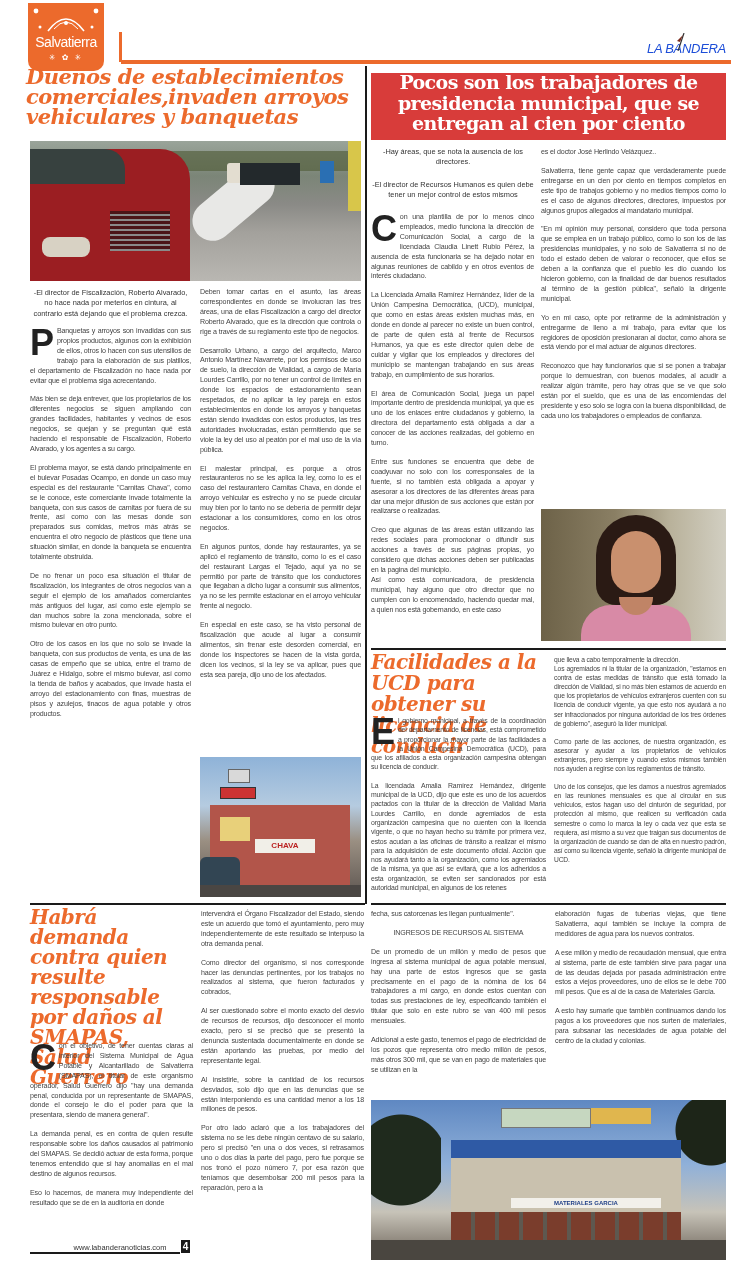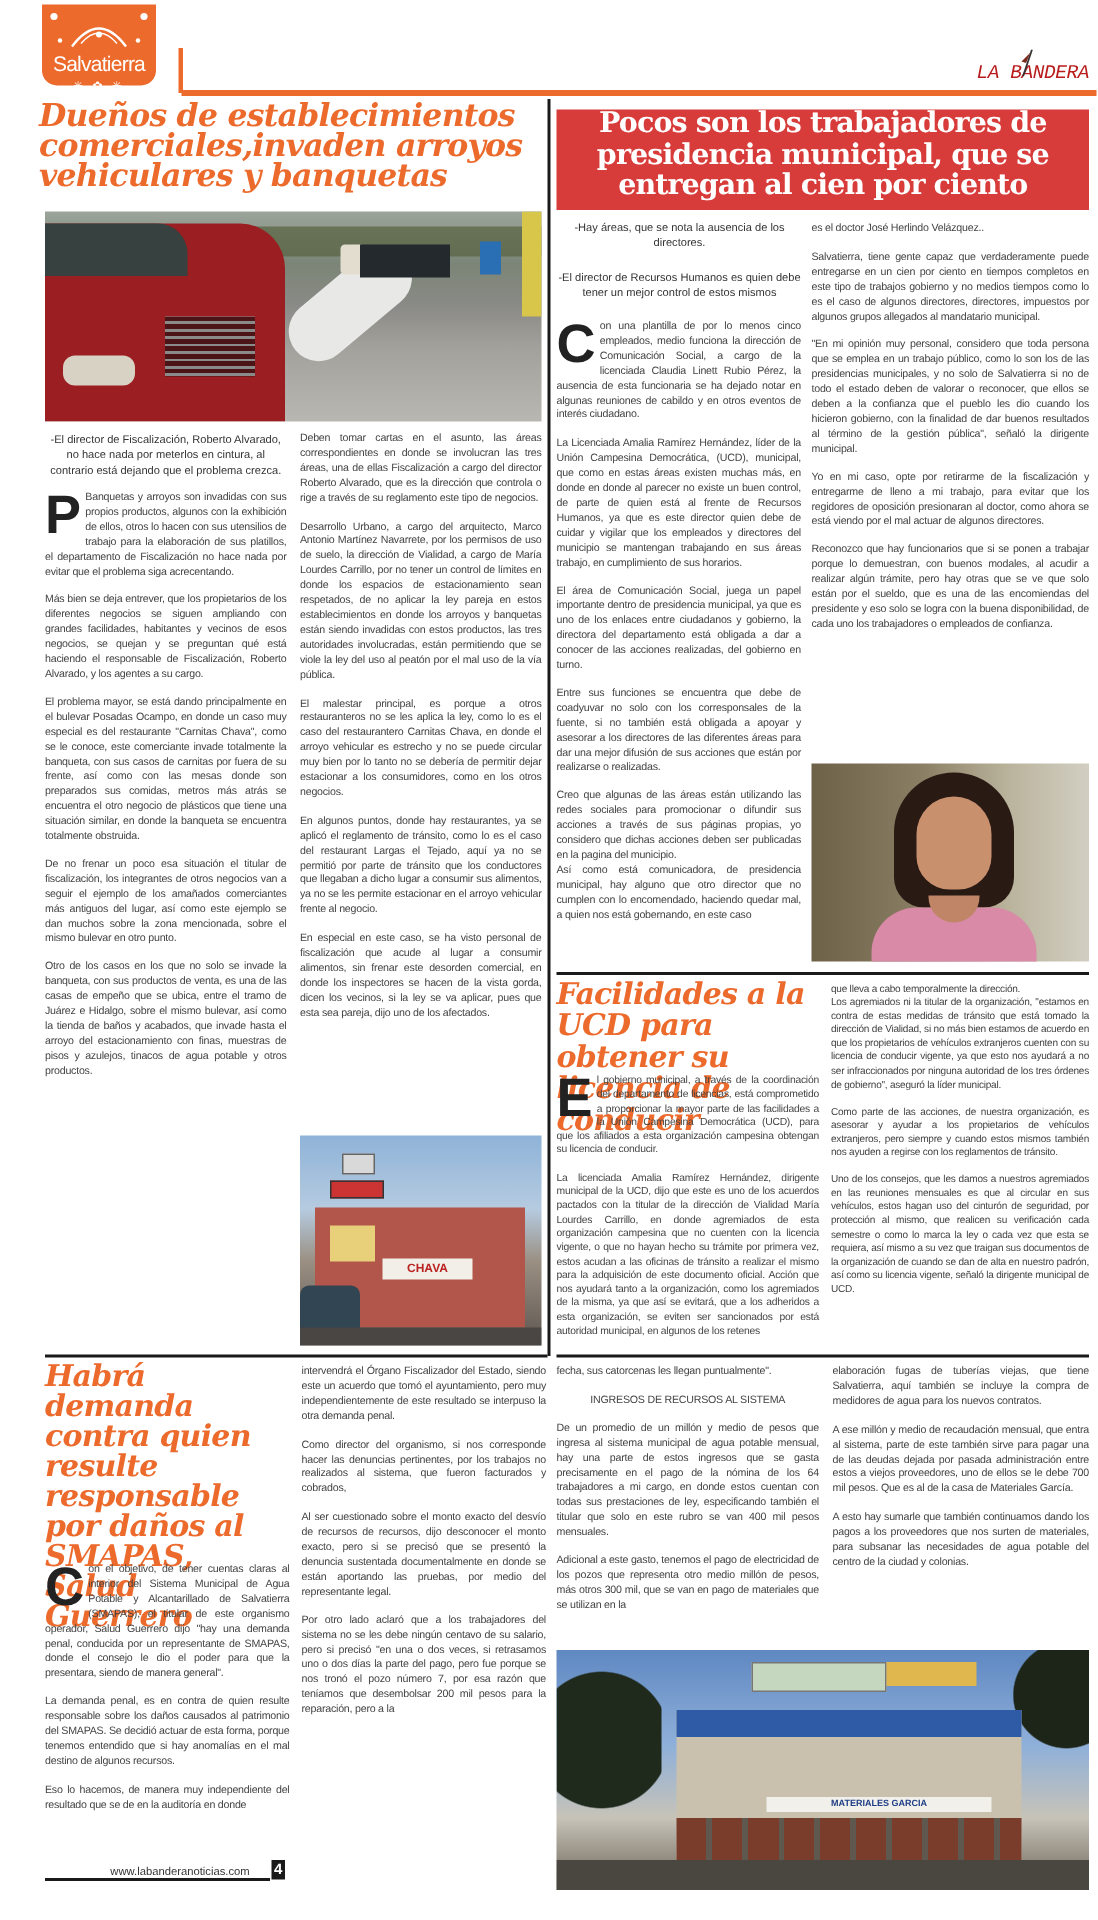--- a/index.html
+++ b/index.html
@@ -10,36 +10,36 @@
   .body-text p{margin-bottom:9px}
   .orange-head{font-family:"DejaVu Serif",serif;font-style:italic;font-weight:bold;color:#ec6a2c;text-align:left;letter-spacing:-0.5px}
   .dropcap{float:left;font-family:"Liberation Sans",sans-serif;font-weight:bold;color:#222;font-size:36px;line-height:30px;margin:1px 3px 0 0}
   .deck{font-size:7.4px;line-height:10.4px;color:#333;text-align:center}
   .photo{position:absolute;overflow:hidden}
   .hr{position:absolute;background:#1a1a1a}
 </style>
 </head>
 <body>
 
-<div class="abs" style="left:28px;top:3px;width:76px;height:54px;background:#ec6a2c;border-radius:0 0 10px 10px">
+<div class="abs" style="left:28px;top:3px;width:76px;height:68px;background:#ec6a2c;border-radius:0 0 10px 10px">
   <svg width="76" height="30" viewBox="0 0 76 30" style="position:absolute;left:0;top:2px">
     <path d="M20 26 Q38 2 56 26" fill="none" stroke="#fff" stroke-width="1.6"></path>
     <path d="M26 24 Q38 10 50 24" fill="none" stroke="#fff" stroke-width="1"></path>
     <circle cx="38" cy="18" r="2" fill="#fff"></circle>
     <circle cx="12" cy="22" r="1.5" fill="#fff"></circle>
       <circle cx="64" cy="22" r="1.5" fill="#fff"></circle>
     <circle cx="8" cy="6" r="2.4" fill="#fff"></circle>
       <circle cx="68" cy="6" r="2.4" fill="#fff"></circle>
   </svg>
   <div style="position:absolute;left:0;right:0;top:31px;text-align:center;color:#fff;font-family:'Liberation Sans',sans-serif;font-size:14px;letter-spacing:-0.5px">Salvatierra</div>
   <div style="position:absolute;left:8px;right:8px;top:50px;text-align:center;color:#fff;font-size:8px;letter-spacing:2px">✳ ✿ ✳</div>
 </div>
 <div class="abs" style="left:119px;top:32px;width:3px;height:30px;background:#ec6a2c"></div>
 <div class="abs" style="left:121px;top:60px;width:610px;height:4px;background:#ec6a2c"></div>
-<div class="abs" style="right:6px;top:41px;font-family:Liberation Mono, monospace;font-style:italic;font-size:13px;color:#b91c1c;letter-spacing:-0.3px">
+<div class="abs" style="right:6px;top:41px;font-family:Liberation Sans, sans-serif;font-style:italic;font-size:13px;color:#1d4ed8;letter-spacing:-0.3px">
   <span>LA BANDERA</span>
   <svg width="10" height="18" viewBox="0 0 10 18" style="position:absolute;left:29px;top:-8px">
     <line x1="2" y1="18" x2="8" y2="0" stroke="#333" stroke-width="1.2"></line>
     <path d="M7 2 L4 9 L1 8 Z" fill="#7a2b1c"></path>
   </svg>
 </div>
 
 <div class="abs orange-head" style="left:26px;top:67px;width:340px;font-size:21px;line-height:20px">Dueños de establecimientos comerciales,invaden arroyos vehiculares y banquetas</div>
 
 <div class="photo" style="left:30px;top:141px;width:331px;height:140px;background:linear-gradient(180deg,#9aa49a 0%,#7b8577 25%,#8a8a86 45%,#a3a19c 65%,#b9b7b2 100%)">
@@ -101,21 +101,21 @@
   <p>El área de Comunicación Social, juega un papel importante dentro de presidencia municipal, ya que es uno de los enlaces entre ciudadanos y gobierno, la directora del departamento está obligada a dar a conocer de las acciones realizadas, del gobierno en turno.</p>
   <p>Entre sus funciones se encuentra que debe de coadyuvar no solo con los corresponsales de la fuente, si no también está obligada a apoyar y asesorar a los directores de las diferentes áreas para dar una mejor difusión de sus acciones que están por realizarse o realizadas.</p>
   <p style="white-space:pre-line;margin-bottom:0">Creo que algunas de las áreas están utilizando las redes sociales para promocionar o difundir sus acciones a través de sus páginas propias, yo considero que dichas acciones deben ser publicadas en la pagina del municipio.
 Así como está comunicadora, de presidencia municipal, hay alguno que otro director que no cumplen con lo encomendado, haciendo quedar mal, a quien nos está gobernando, en este caso</p>
 </div>
 
 <div class="abs body-text" style="left:541px;top:148px;width:185px">
   <p>es el doctor José Herlindo Velázquez..</p>
   <p>Salvatierra, tiene gente capaz que verdaderamente puede entregarse en un cien por ciento en tiempos completos en este tipo de trabajos gobierno y no medios tiempos como lo es el caso de algunos directores, directores, impuestos por algunos grupos allegados al mandatario municipal.</p>
   <p>"En mi opinión muy personal, considero que toda persona que se emplea en un trabajo público, como lo son los de las presidencias municipales, y no solo de Salvatierra si no de todo el estado deben de valorar o reconocer, que ellos se deben a la confianza que el pueblo les dio cuando los hicieron gobierno, con la finalidad de dar buenos resultados al término de la gestión pública", señaló la dirigente municipal.</p>
-  <p>Yo en mi caso, opte por retirarme de la fiscalización y entregarme de lleno a mi trabajo, para evitar que los regidores de oposición presionaran al doctor, como ahora se está viendo por el mal actuar de algunos directores.</p>
+  <p>Yo en mi caso, opte por retirarme de la administración y entregarme de lleno a mi trabajo, para evitar que los regidores de oposición presionaran al doctor, como ahora se está viendo por el mal actuar de algunos directores.</p>
   <p>Reconozco que hay funcionarios que si se ponen a trabajar porque lo demuestran, con buenos modales, al acudir a realizar algún trámite, pero hay otras que se ve que solo están por el sueldo, que es una de las encomiendas del presidente y eso solo se logra con la buena disponibilidad, de cada uno los trabajadores o empleados de confianza.</p>
 </div>
 
 <div class="photo" style="left:541px;top:509px;width:185px;height:132px;background:linear-gradient(90deg,#6d6248 0%,#8a7f64 40%,#b9b29b 70%,#d2cfc2 100%)">
   <div style="position:absolute;left:55px;top:6px;width:80px;height:90px;background:#2a1a14;border-radius:40px 40px 20px 20px"></div>
   <div style="position:absolute;left:70px;top:22px;width:50px;height:62px;background:#c9906e;border-radius:25px 25px 22px 22px"></div>
   <div style="position:absolute;left:40px;top:96px;width:110px;height:40px;background:#d88aa6;border-radius:30px 30px 0 0"></div>
   <div style="position:absolute;left:78px;top:88px;width:34px;height:18px;background:#c08466;border-radius:0 0 17px 17px"></div>
 </div>
 
@@ -144,20 +144,21 @@
   <span class="dropcap">C</span>
   <p>on el objetivo, de tener cuentas claras al interior del Sistema Municipal de Agua Potable y Alcantarillado de Salvatierra (SMAPAS), el titular de este organismo operador, Salud Guerrero dijo "hay una demanda penal, conducida por un representante de SMAPAS, donde el consejo le dio el poder para que la presentara, siendo de manera general".</p>
   <p>La demanda penal, es en contra de quien resulte responsable sobre los daños causados al patrimonio del SMAPAS. Se decidió actuar de esta forma, porque tenemos entendido que si hay anomalías en el mal destino de algunos recursos.</p>
   <p>Eso lo hacemos, de manera muy independiente del resultado que se de en la auditoría en donde</p>
 </div>
 
 <div class="abs body-text" style="left:201px;top:910px;width:163px">
   <p>intervendrá el Órgano Fiscalizador del Estado, siendo este un acuerdo que tomó el ayuntamiento, pero muy independientemente de este resultado se interpuso la otra demanda penal.</p>
   <p>Como director del organismo, si nos corresponde hacer las denuncias pertinentes, por los trabajos no realizados al sistema, que fueron facturados y cobrados,</p>
   <p>Al ser cuestionado sobre el monto exacto del desvío de recursos de recursos, dijo desconocer el monto exacto, pero si se precisó que se presentó la denuncia sustentada documentalmente en donde se están aportando las pruebas, por medio del representante legal.</p>
+  <p>Al insistirle, sobre la cantidad de los recursos desviados, solo dijo que en las denuncias que se están interponiendo es una cantidad menor a los 18 millones de pesos.</p>
   <p>Por otro lado aclaró que a los trabajadores del sistema no se les debe ningún centavo de su salario, pero si precisó "en una o dos veces, si retrasamos uno o dos días la parte del pago, pero fue porque se nos tronó el pozo número 7, por esa razón que teníamos que desembolsar 200 mil pesos para la reparación, pero a la</p>
 </div>
 
 <div class="abs body-text" style="left:371px;top:910px;width:175px">
   <p>fecha, sus catorcenas les llegan puntualmente".</p>
   <p style="text-align:center;margin-top:4px">INGRESOS DE RECURSOS AL SISTEMA</p>
   <p>De un promedio de un millón y medio de pesos que ingresa al sistema municipal de agua potable mensual, hay una parte de estos ingresos que se gasta precisamente en el pago de la nómina de los 64 trabajadores a mi cargo, en donde estos cuentan con todas sus prestaciones de ley, especificando también el titular que solo en este rubro se van 400 mil pesos mensuales.</p>
   <p>Adicional a este gasto, tenemos el pago de electricidad de los pozos que representa otro medio millón de pesos, más otros 300 mil, que se van en pago de materiales que se utilizan en la</p>
 </div>
 

